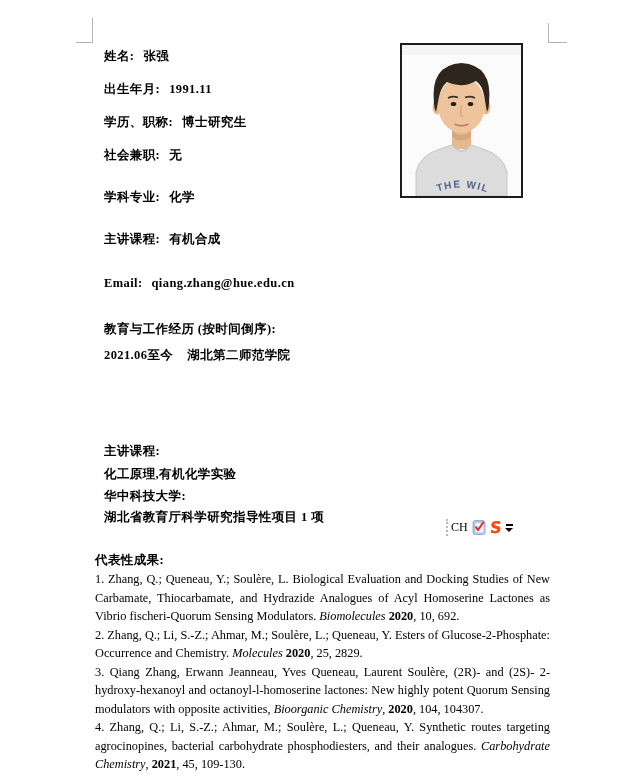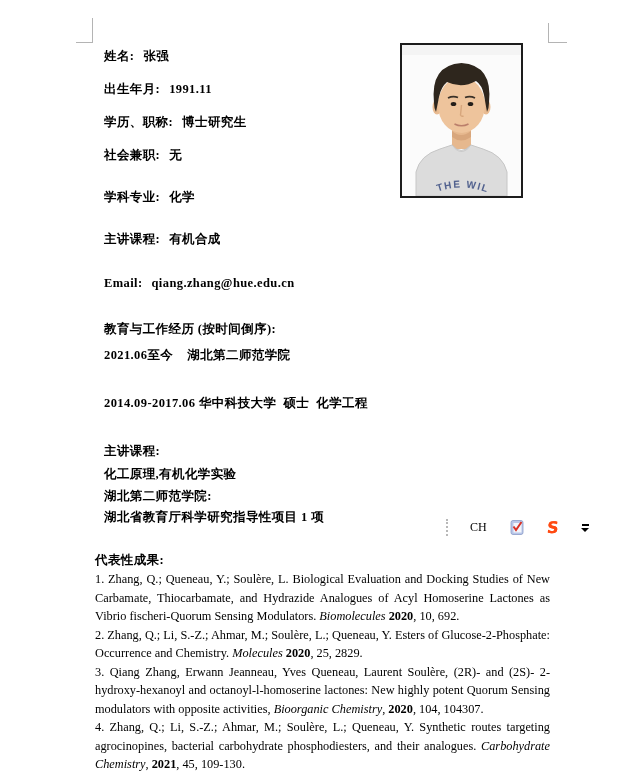--- a/index.html
+++ b/index.html
@@ -43,21 +43,21 @@
   
   .photo-frame{
     position:absolute;left:400px;top:43px;width:119px;height:151px;
     border:2px solid #1c1c1c;background:#fbfbfb;overflow:hidden;
   }
   .photo-frame svg{display:block;}
 
   
   .lang-bar{
     position:absolute;left:443px;top:516px;height:23px;
-    display:flex;align-items:center;gap:22px;
+    display:flex;align-items:center;gap:3px;
     background:#ffffff;padding:0 5px 0 3px;
   }
   .lang-grip{width:0;height:17px;border-left:2px dotted #b8b8b8;cursor:move;}
   .lang-label{font-family:"Liberation Serif",serif;font-size:12px;color:#000;cursor:pointer;}
   .ime-icon{width:16px;height:17px;cursor:pointer;}
   .sogou{
     font-family:"DejaVu Sans",sans-serif;font-weight:900;font-size:16px;
     color:#ff4a12;line-height:17px;transform:skewX(-6deg);cursor:pointer;
     text-shadow:0 0 0.5px #ff4a12;
   }
@@ -113,25 +113,24 @@
   <div class="cnline field" style="top:49px"><span class="lbl">姓名:</span><span class="val">张强</span></div>
   <div class="cnline field" style="top:82px"><span class="lbl">出生年月:</span><span class="val">1991.11</span></div>
   <div class="cnline field" style="top:115px"><span class="lbl">学历、职称:</span><span class="val">博士研究生</span></div>
   <div class="cnline field" style="top:148px"><span class="lbl">社会兼职:</span><span class="val">无</span></div>
   <div class="cnline field" style="top:190px"><span class="lbl">学科专业:</span><span class="val">化学</span></div>
   <div class="cnline field" style="top:232px"><span class="lbl">主讲课程:</span><span class="val">有机合成</span></div>
   <div class="cnline field" style="top:276px"><span class="lbl">Email:</span><span class="val">qiang.zhang@hue.edu.cn</span></div>
 
   <div class="cnline" style="top:322px">教育与工作经历 (按时间倒序):</div>
   <div class="cnline" style="top:348px">2021.06至今    湖北第二师范学院</div>
-  <div class="cnline" style="top:396px">2014.09-2017.06 华中科技大学  硕士  化学工程</div>
 
   <div class="cnline" style="top:444px">主讲课程:</div>
   <div class="cnline" style="top:467px">化工原理,有机化学实验</div>
-  <div class="cnline" style="top:489px">湖北第二师范学院:</div>
+  <div class="cnline" style="top:489px">华中科技大学:</div>
   <div class="cnline" style="top:510px">湖北省教育厅科学研究指导性项目 1 项</div>
 
   <div class="pubs">
     <div class="heading">代表性成果:</div>
     <p><span>1. Zhang, Q.; Queneau, Y.; Soulère, L. Biological Evaluation and Docking Studies of New Carbamate, Thiocarbamate, and Hydrazide Analogues of Acyl Homoserine Lactones as Vibrio fischeri-Quorum Sensing Modulators. </span><span class="journal">Biomolecules</span><span> </span><span class="year">2020</span><span>, 10, 692.</span></p>
     <p><span>2. Zhang, Q.; Li, S.-Z.; Ahmar, M.; Soulère, L.; Queneau, Y. Esters of Glucose-2-Phosphate: Occurrence and Chemistry. </span><span class="journal">Molecules</span><span> </span><span class="year">2020</span><span>, 25, 2829.</span></p>
     <p><span>3. Qiang Zhang, Erwann Jeanneau, Yves Queneau, Laurent Soulère, (2R)- and (2S)- 2-hydroxy-hexanoyl and octanoyl-l-homoserine lactones: New highly potent Quorum Sensing modulators with opposite activities, </span><span class="journal">Bioorganic Chemistry</span><span>, </span><span class="year">2020</span><span>, 104, 104307.</span></p>
     <p><span>4. Zhang, Q.; Li, S.-Z.; Ahmar, M.; Soulère, L.; Queneau, Y. Synthetic routes targeting agrocinopines, bacterial carbohydrate phosphodiesters, and their analogues. </span><span class="journal">Carbohydrate Chemistry</span><span>, </span><span class="year">2021</span><span>, 45, 109-130.</span></p>
   </div>
 

